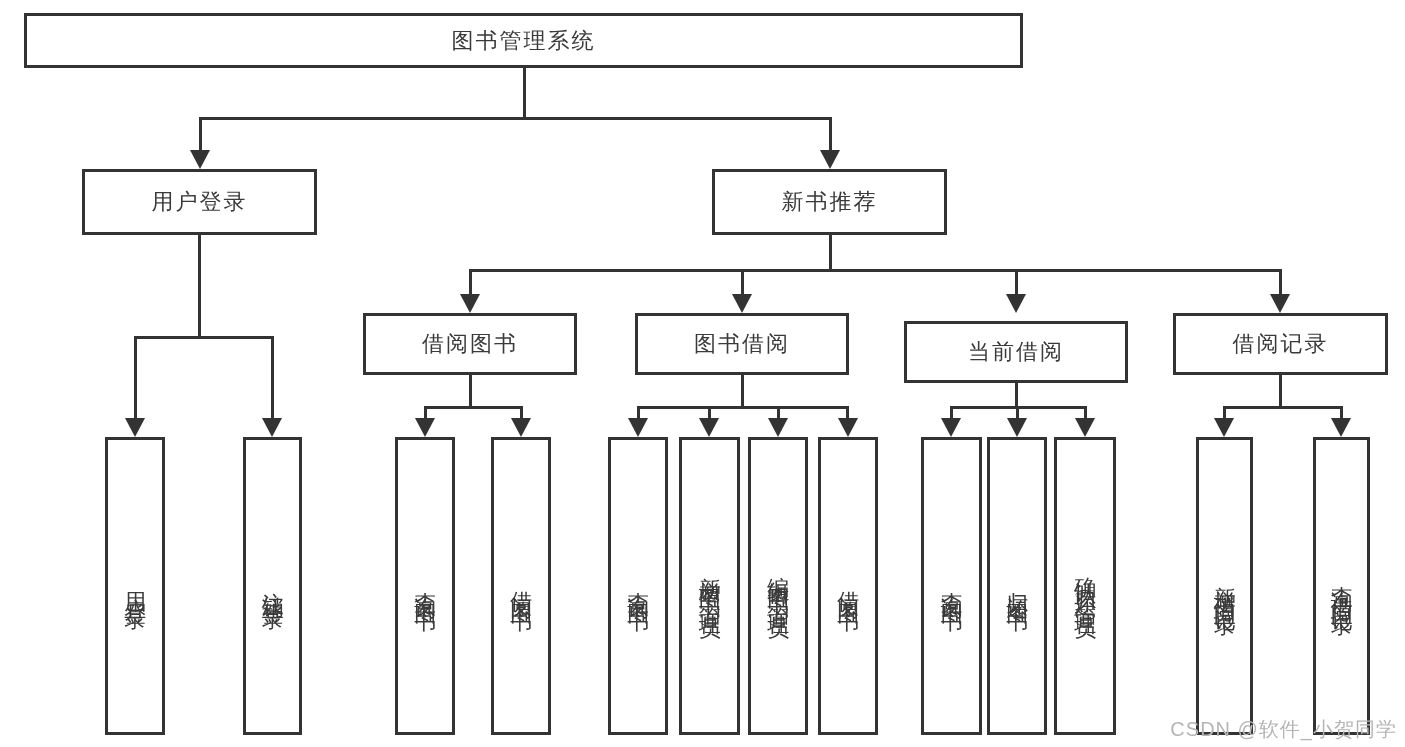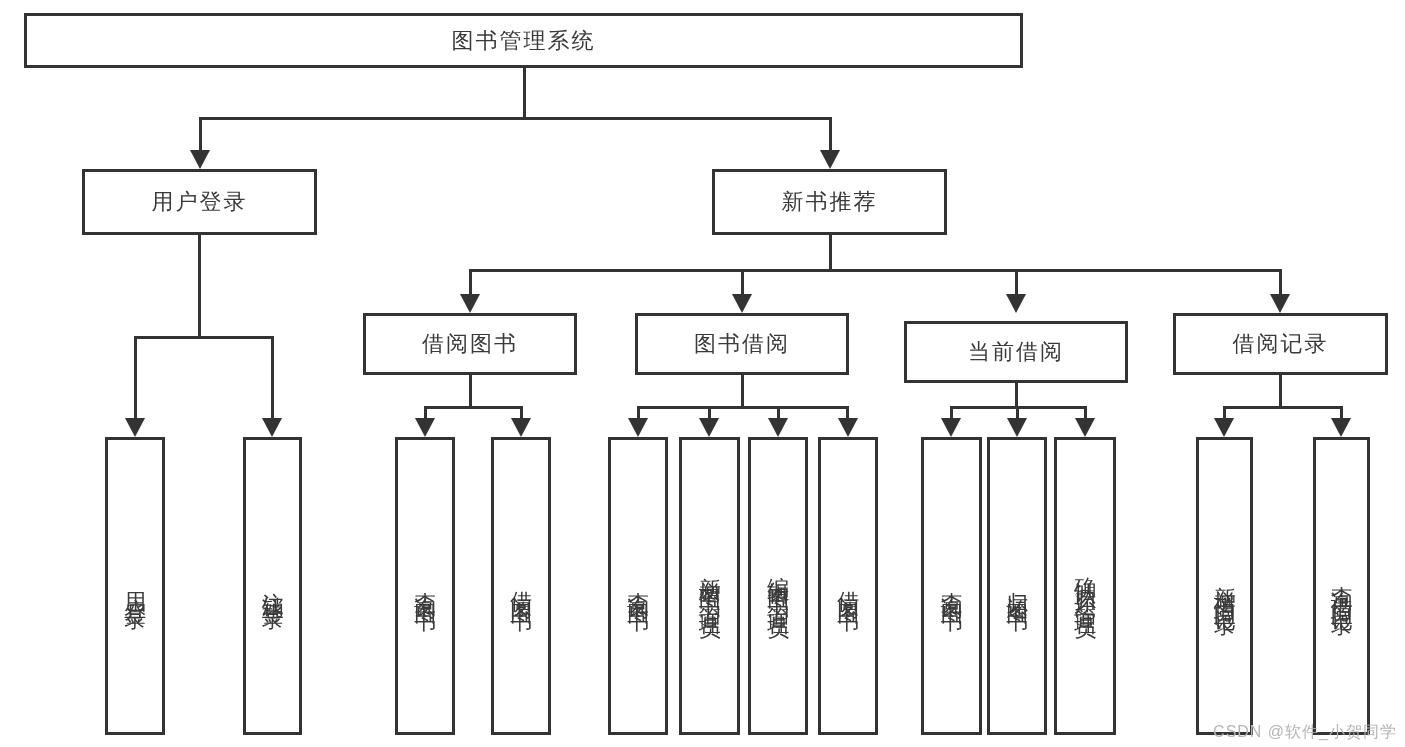--- a/index.html
+++ b/index.html
@@ -21,21 +21,21 @@
   }
   .hline { position:absolute; height:3px; background:var(--line,#333333); z-index:1; }
   .vline { position:absolute; width:3px; background:var(--line,#333333); z-index:1; }
   .tri {
     position:absolute; width:0; height:0; z-index:1;
     border-left:10px solid transparent; border-right:10px solid transparent;
     border-top:19px solid var(--line,#333333);
   }
   .watermark {
     position:absolute; right:8px; bottom:4px; z-index:5;
-    color:var(--watermark,#b5b5b5); font-size:16px; letter-spacing:1px;
+    color:var(--watermark,#b5b5b5); font-size:20px; letter-spacing:1px;
   }
 </style>
 </head>
 <body>
 
 <div class="canvas">
 
   <div class="vline" style="left:523px; top:68px; height:51px;"></div>
   <div class="hline" style="left:199px; top:117px; width:633px;"></div>
   <div class="vline" style="left:199px; top:117px; height:36px;"></div>

